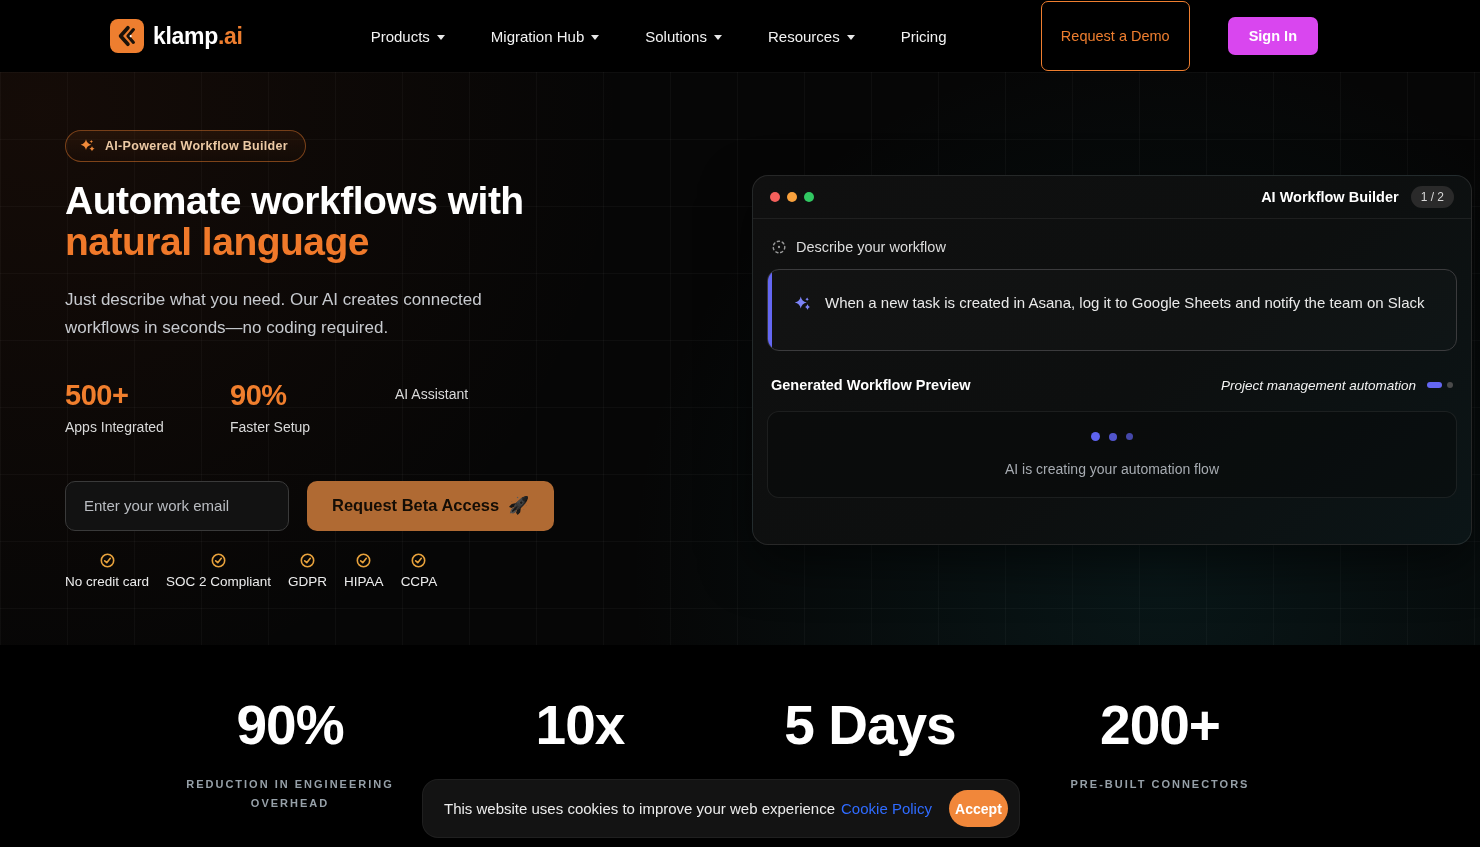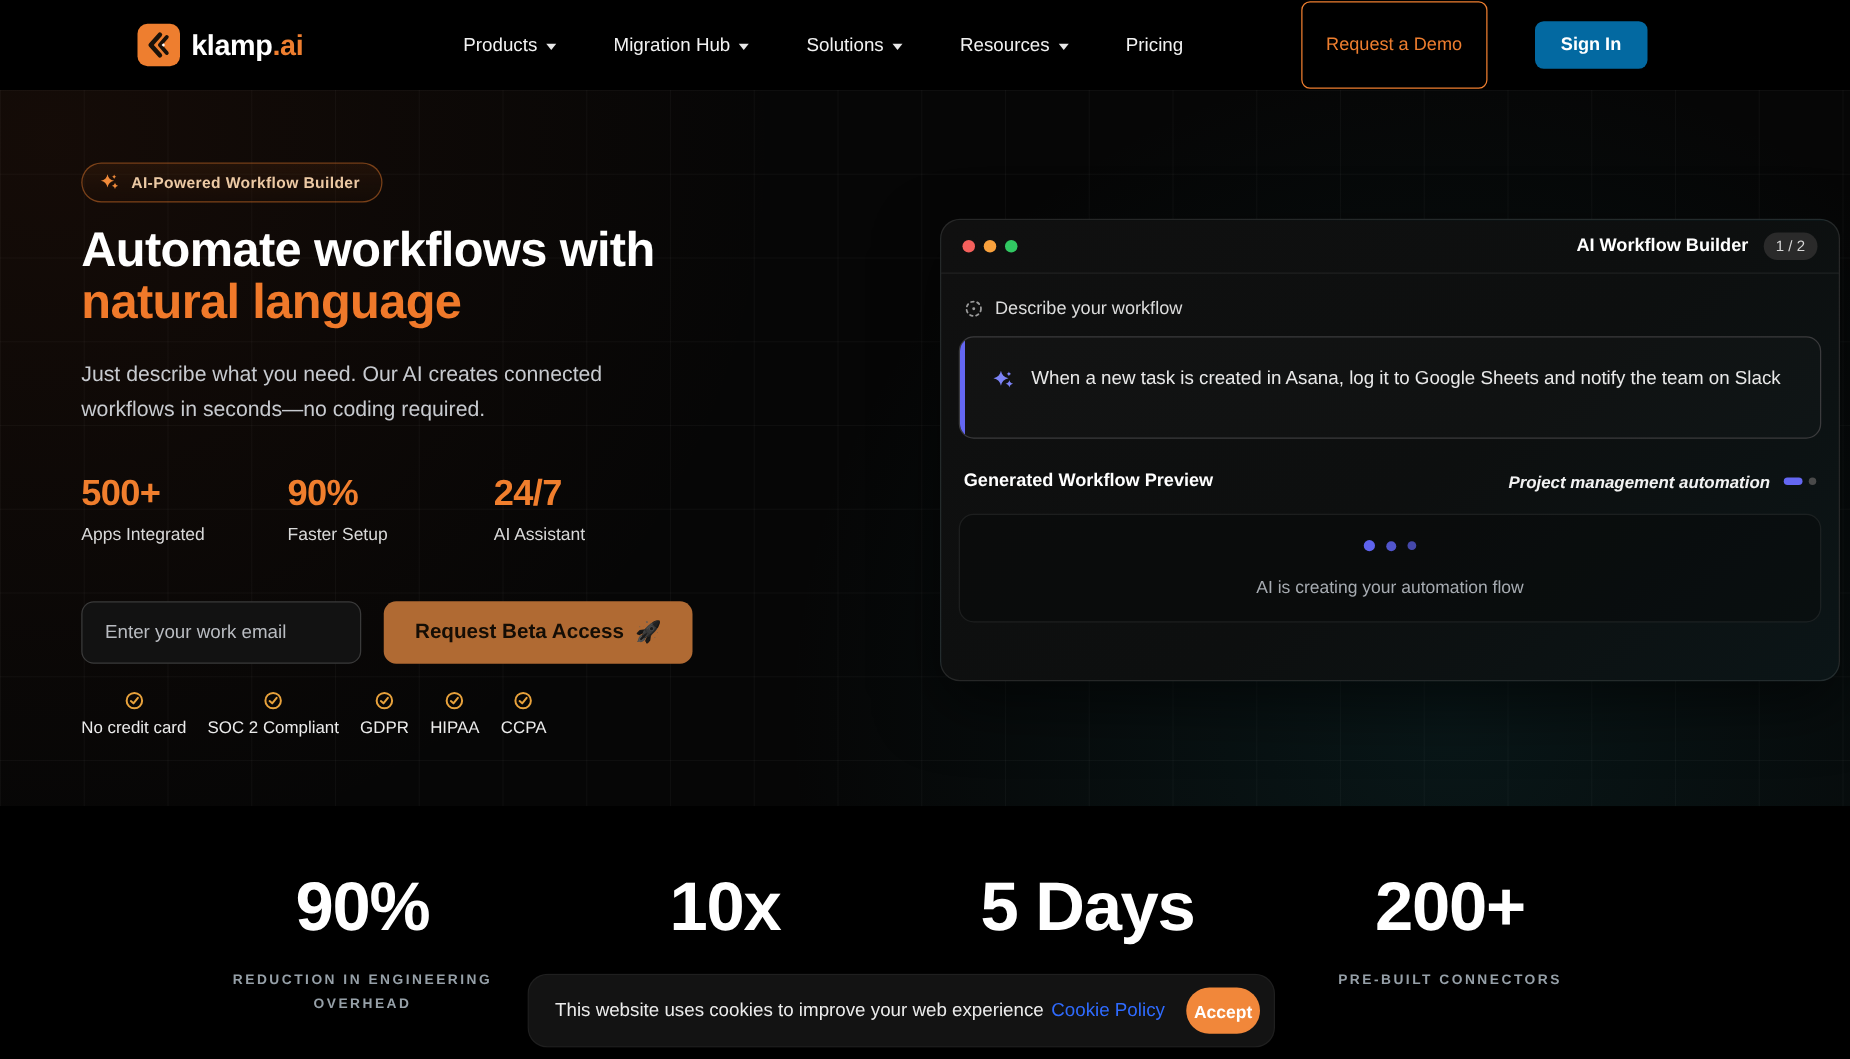--- a/index.html
+++ b/index.html
@@ -16,21 +16,21 @@
   .logo-word { font-size:23px; font-weight:800; color:#fff; letter-spacing:-0.3px; }
   .logo-word .suffix { color:#EE7E2F; }
   .nav-links { display:flex; gap:46px; margin-left:128px; }
   .nav-link { display:flex; align-items:center; gap:7px; color:#f2f2f2; font-size:15px;
               cursor:pointer; white-space:nowrap; }
   .caret { width:0; height:0; border-left:4px solid transparent; border-right:4px solid transparent;
            border-top:5px solid #e8e8e8; margin-top:2px; }
   .nav-actions { margin-left:auto; display:flex; align-items:center; gap:38px; }
   .btn-demo { background:transparent; border:1px solid #EE7E2F; color:#EE7E2F; font-size:14.5px;
               padding:26px 19px; border-radius:7px; cursor:pointer; font-family:inherit; }
-  .btn-signin { background:#0369a1; border:none; color:#fff; font-size:14.5px; font-weight:600;
+  .btn-signin { background:#d946ef; border:none; color:#fff; font-size:14.5px; font-weight:600;
                 padding:11px 21px; border-radius:7px; cursor:pointer; font-family:inherit; }
 
   
   .hero { position:absolute; top:72px; left:0; width:1480px; height:573px; background:#060606;
           background-image:
             radial-gradient(circle at 1160px 500px, rgba(24,110,118,0.16), transparent 42%),
             radial-gradient(circle at 40px 40px, rgba(150,60,18,0.10), transparent 38%),
             linear-gradient(rgba(255,255,255,0.030) 1px, transparent 1px),
             linear-gradient(90deg, rgba(255,255,255,0.030) 1px, transparent 1px);
           background-size:auto, auto, 67px 67px, 67px 67px; }
@@ -84,21 +84,21 @@
   .prompt-box { position:relative; margin-top:14px; border:1px solid #3b3b3d; border-radius:12px;
                 background:rgba(255,255,255,0.015); padding:21px 26px 21px 57px; height:82px;
                 overflow:hidden; }
   .prompt-accent { position:absolute; left:0; top:0; bottom:0; width:4px; background:#6467F2;
                    border-radius:4px 0 0 4px; }
   .prompt-box .spark { position:absolute; left:26px; top:25px; }
   .prompt-text { font-size:15px; line-height:1.55; color:#e9e9e9; }
 
   .preview-header { display:flex; align-items:center; margin-top:26px; padding:0 4px; }
   .preview-label { font-size:14.5px; font-weight:700; color:#fff; }
-  .preview-title { margin-left:auto; font-size:13.5px; font-weight:700; font-style:italic; color:#f2f2f2; }
+  .preview-title { margin-left:auto; font-size:13.5px; font-weight:400; font-style:italic; color:#f2f2f2; }
   .carousel { display:flex; align-items:center; gap:5px; margin-left:11px; }
   .pill-active { width:15px; height:6px; border-radius:3px; background:#6467F2; }
   .pill-idle { width:6px; height:6px; border-radius:50%; background:#4a4a4a; }
 
   .preview-box { margin-top:18px; height:87px; border:1px solid rgba(255,255,255,0.08);
                  border-radius:12px; background:rgba(6,8,8,0.45);
                  display:flex; flex-direction:column; align-items:center; justify-content:center; }
   .loading-dots { display:flex; align-items:center; gap:9px; }
   .ld { border-radius:50%; background:#5E63EE; }
   .ld1 { width:9px; height:9px; } .ld2 { width:8px; height:8px; opacity:.85; } .ld3 { width:7px; height:7px; opacity:.7; }
@@ -191,21 +191,20 @@
       <div class="hero-stats">
         <div class="hero-stat">
           <div class="hero-stat-value">500+</div>
           <div class="hero-stat-label">Apps Integrated</div>
         </div>
         <div class="hero-stat">
           <div class="hero-stat-value">90%</div>
           <div class="hero-stat-label">Faster Setup</div>
         </div>
         <div class="hero-stat">
-          <div class="hero-stat-value">24/7</div>
           <div class="hero-stat-label">AI Assistant</div>
         </div>
       </div>
 
       <div class="hero-form">
         <input class="email-input" type="text" placeholder="Enter your work email" style="">
         <button class="btn-beta">
           <span>Request Beta Access</span>
           <span class="rocket">🚀</span>
         </button>

